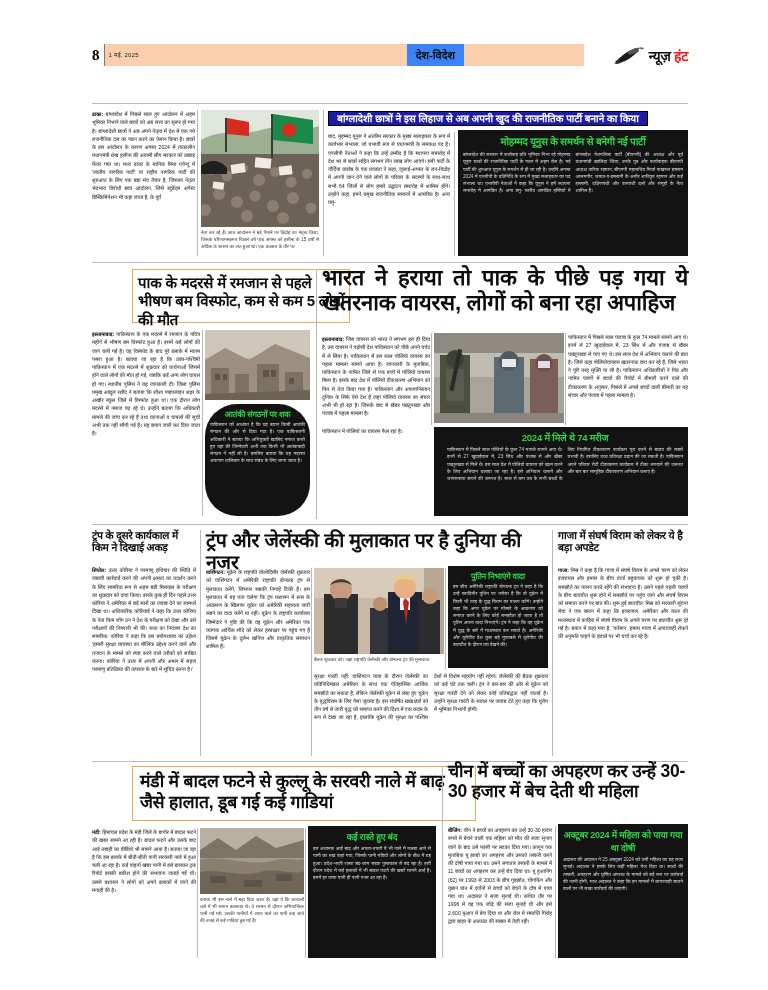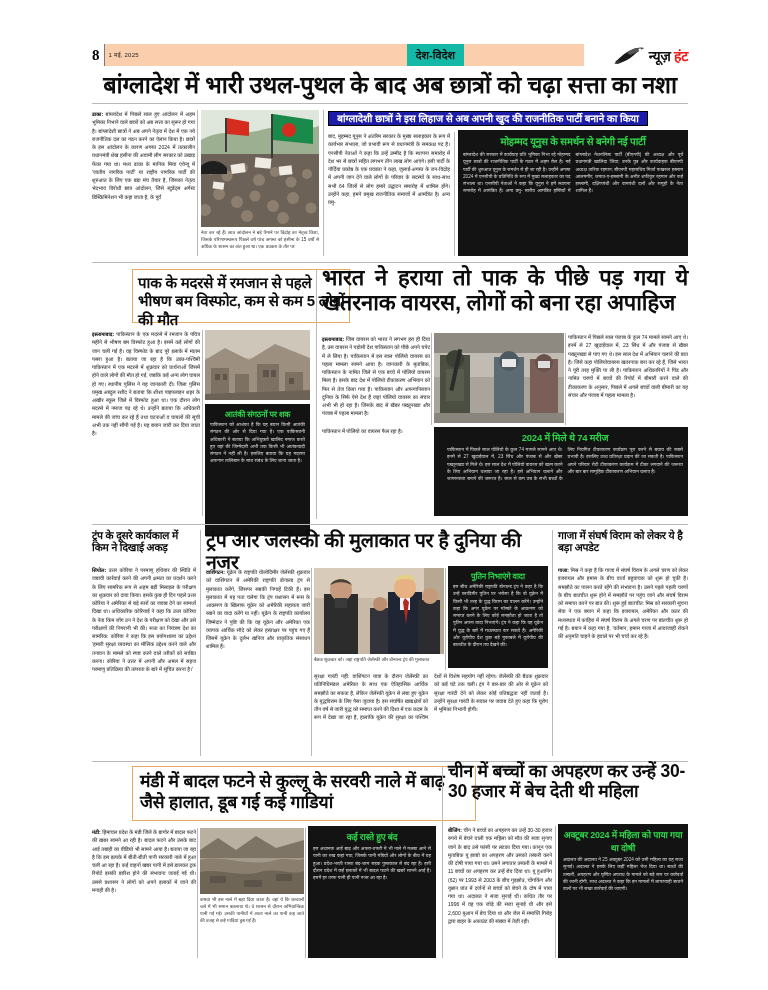--- a/index.html
+++ b/index.html
@@ -48,21 +48,21 @@
     padding-left: 4px;
     color: #222;
     letter-spacing: .2px;
     white-space: nowrap;
   }
   .mh-section {
     padding: 0 9px;
     font-size: 11px;
     font-weight: bold;
     line-height: 22px;
-    background: #14b8a6;
+    background: #3b82f6;
     color: #111;
     white-space: nowrap;
   }
   .mh-bar-right {
     width: 120px;
     background: #fbcfad;
   }
   .mh-logo {
     width: 104px;
     background: #fff;
@@ -144,21 +144,21 @@
   .a1-dark .dh { font-size: 10px; margin-bottom: 3px; }
 
   
   .s1-rule { position: absolute; left: 92px; top: 262px; width: 596px; }
 
   
   .a2-box { position: absolute; left: 92px; top: 269px; width: 218px; height: 54px; }
   .a2-title { font-size: 15px; padding: 4px 4px 0 5px; line-height: 1.22; }
   .a2-left { position: absolute; left: 92px; top: 330px; width: 108px; height: 185px; }
   .a2-photo { position: absolute; left: 205px; top: 330px; width: 105px; height: 70px; }
-  .a2-dark { position: absolute; left: 205px; top: 404px; width: 105px; height: 132px; }
+  .a2-dark { position: absolute; left: 205px; top: 404px; width: 105px; height: 112px; border-radius: 32px; }
   .a2-dark .dh { font-size: 8px; margin-bottom: 2px; }
   .a2-vrule { position: absolute; left: 202px; top: 330px; height: 186px; }
 
   
   .a3-vsep { position: absolute; left: 316px; top: 269px; height: 250px; }
   .a3-title { position: absolute; left: 322px; top: 266px; width: 366px; font-size: 22px; text-align: justify; }
   .a3-left { position: absolute; left: 322px; top: 335px; width: 108px; height: 180px; }
   .a3-photo { position: absolute; left: 434px; top: 333px; width: 130px; height: 90px; }
   .a3-right { position: absolute; left: 568px; top: 333px; width: 120px; height: 90px; }
   .a3-dark { position: absolute; left: 434px; top: 427px; width: 254px; height: 89px; padding-left: 13px; }
@@ -234,21 +234,20 @@
           <path d="M2 17 C7 13,10 9,16 6 C21 3,26 2,31 3 C27 5,24 7,21 10 C17 14,11 17,4 19 Z" fill="#1a1a1a"></path>
           <path d="M14 8 C18 4,24 2,31 3 C27 6,22 8,17 10 Z" fill="#555"></path>
           <circle cx="27" cy="5" r="1.4" fill="#fff"></circle>
           <path d="M6 15 L1 19 L8 18 Z" fill="#333"></path>
         </svg>
       </span>
       <span class="mh-logo-text"><span>न्यूज़</span> <span class="hunt">हंट</span></span>
     </div>
   </div>
 
-  <div class="a1-title hl">बांग्लादेश में भारी उथल-पुथल के बाद अब छात्रों को चढ़ा सत्ता का नशा</div>
   <div class="a1-rule rule-h"></div>
 
   <div class="a1-left body-col"><b class="dl">ढाका:</b> <span>बांग्लादेश में पिछले साल हुए आंदोलन में अहम भूमिका निभाने वाले छात्रों को अब सत्ता का सुरूर हो गया है। बांग्लादेशी छात्रों ने अब अपने नेतृत्व में देश में एक नये राजनीतिक दल का गठन करने का ऐलान किया है। छात्रों के इस आंदोलन के कारण अगस्त 2024 में तत्कालीन प्रधानमंत्री शेख हसीना की अवामी लीग सरकार को उखाड़ फेंका गया था। मध्य ढाका के मानिक मिया एवेन्यू में 'जातीय नागरिक पार्टी' या राष्ट्रीय नागरिक पार्टी की शुरुआत के लिए एक बड़ा मंच तैयार है, जिसका नेतृत्व भेदभाव विरोधी छात्र आंदोलन, जिसे स्टूडेंट्स अगेंस्ट डिस्क्रिमिनेशन भी कहा जाता है, के पूर्व</span></div>
   <div class="a1-vrule1 rule-v"></div>
 
   <div class="a1-photo photo">
     <svg class="photo-inner" viewBox="0 0 118 117" preserveAspectRatio="none">
       <rect width="118" height="117" fill="#cfd6c8"></rect>
       <rect width="118" height="46" fill="#dfe6dc"></rect>
       <path d="M0 30 C20 18,40 26,60 20 C80 14,100 22,118 16 L118 46 L0 46 Z" fill="#9caf90"></path>

